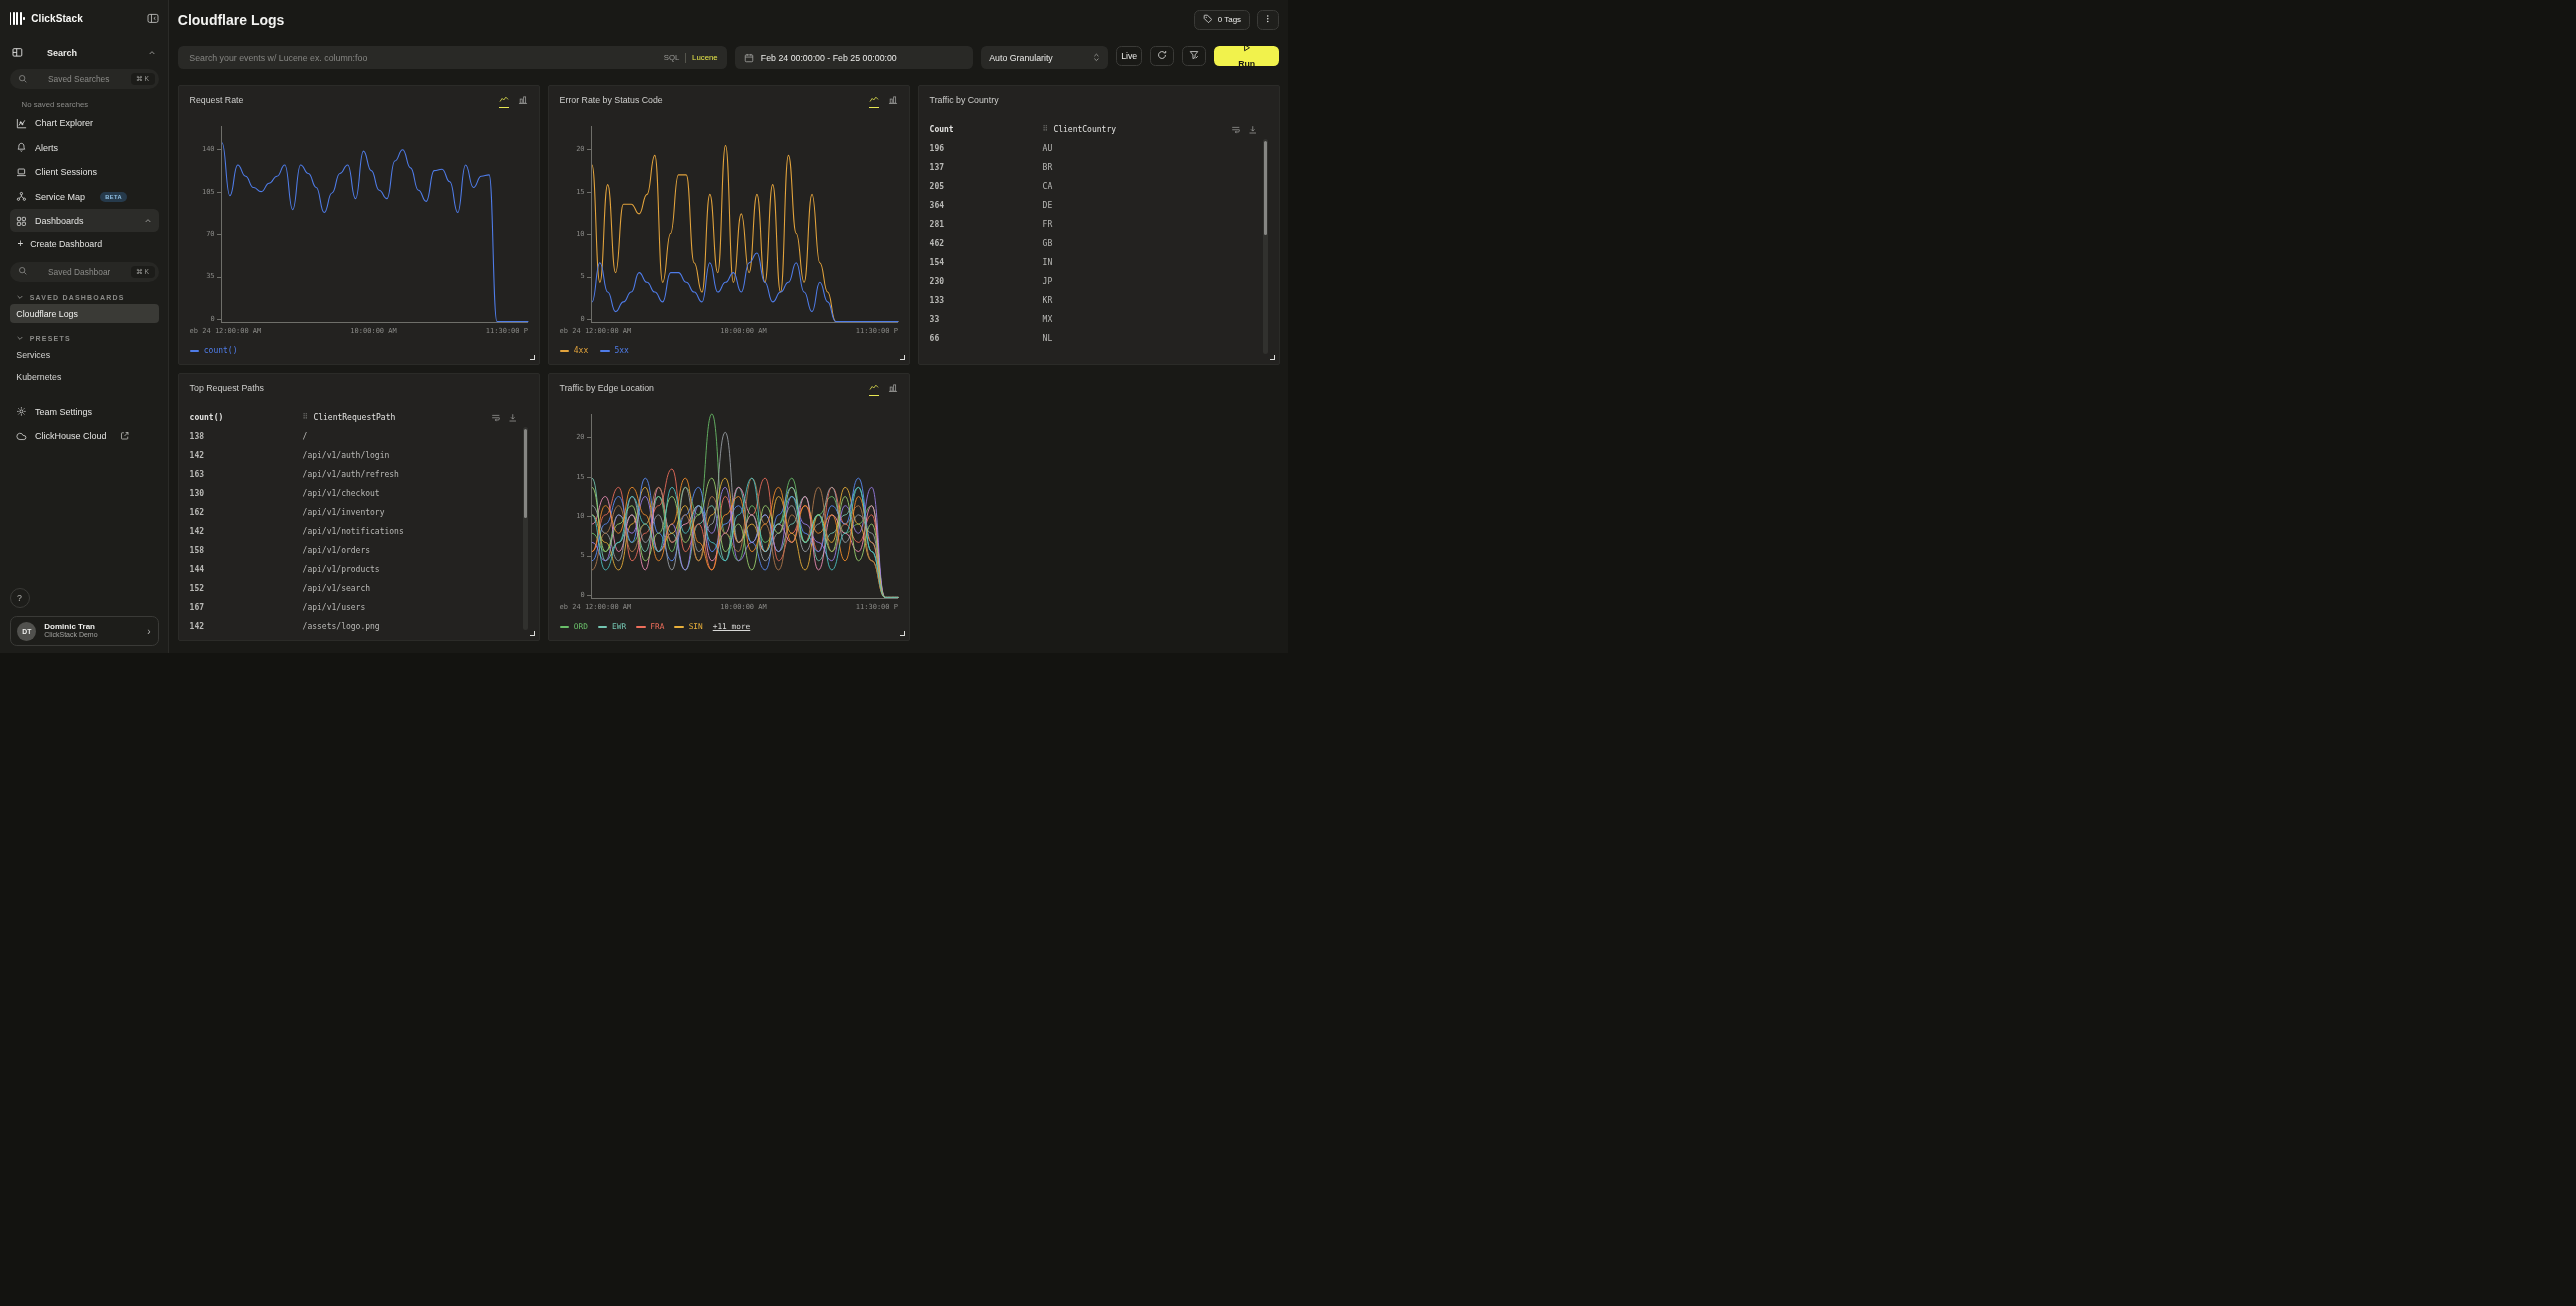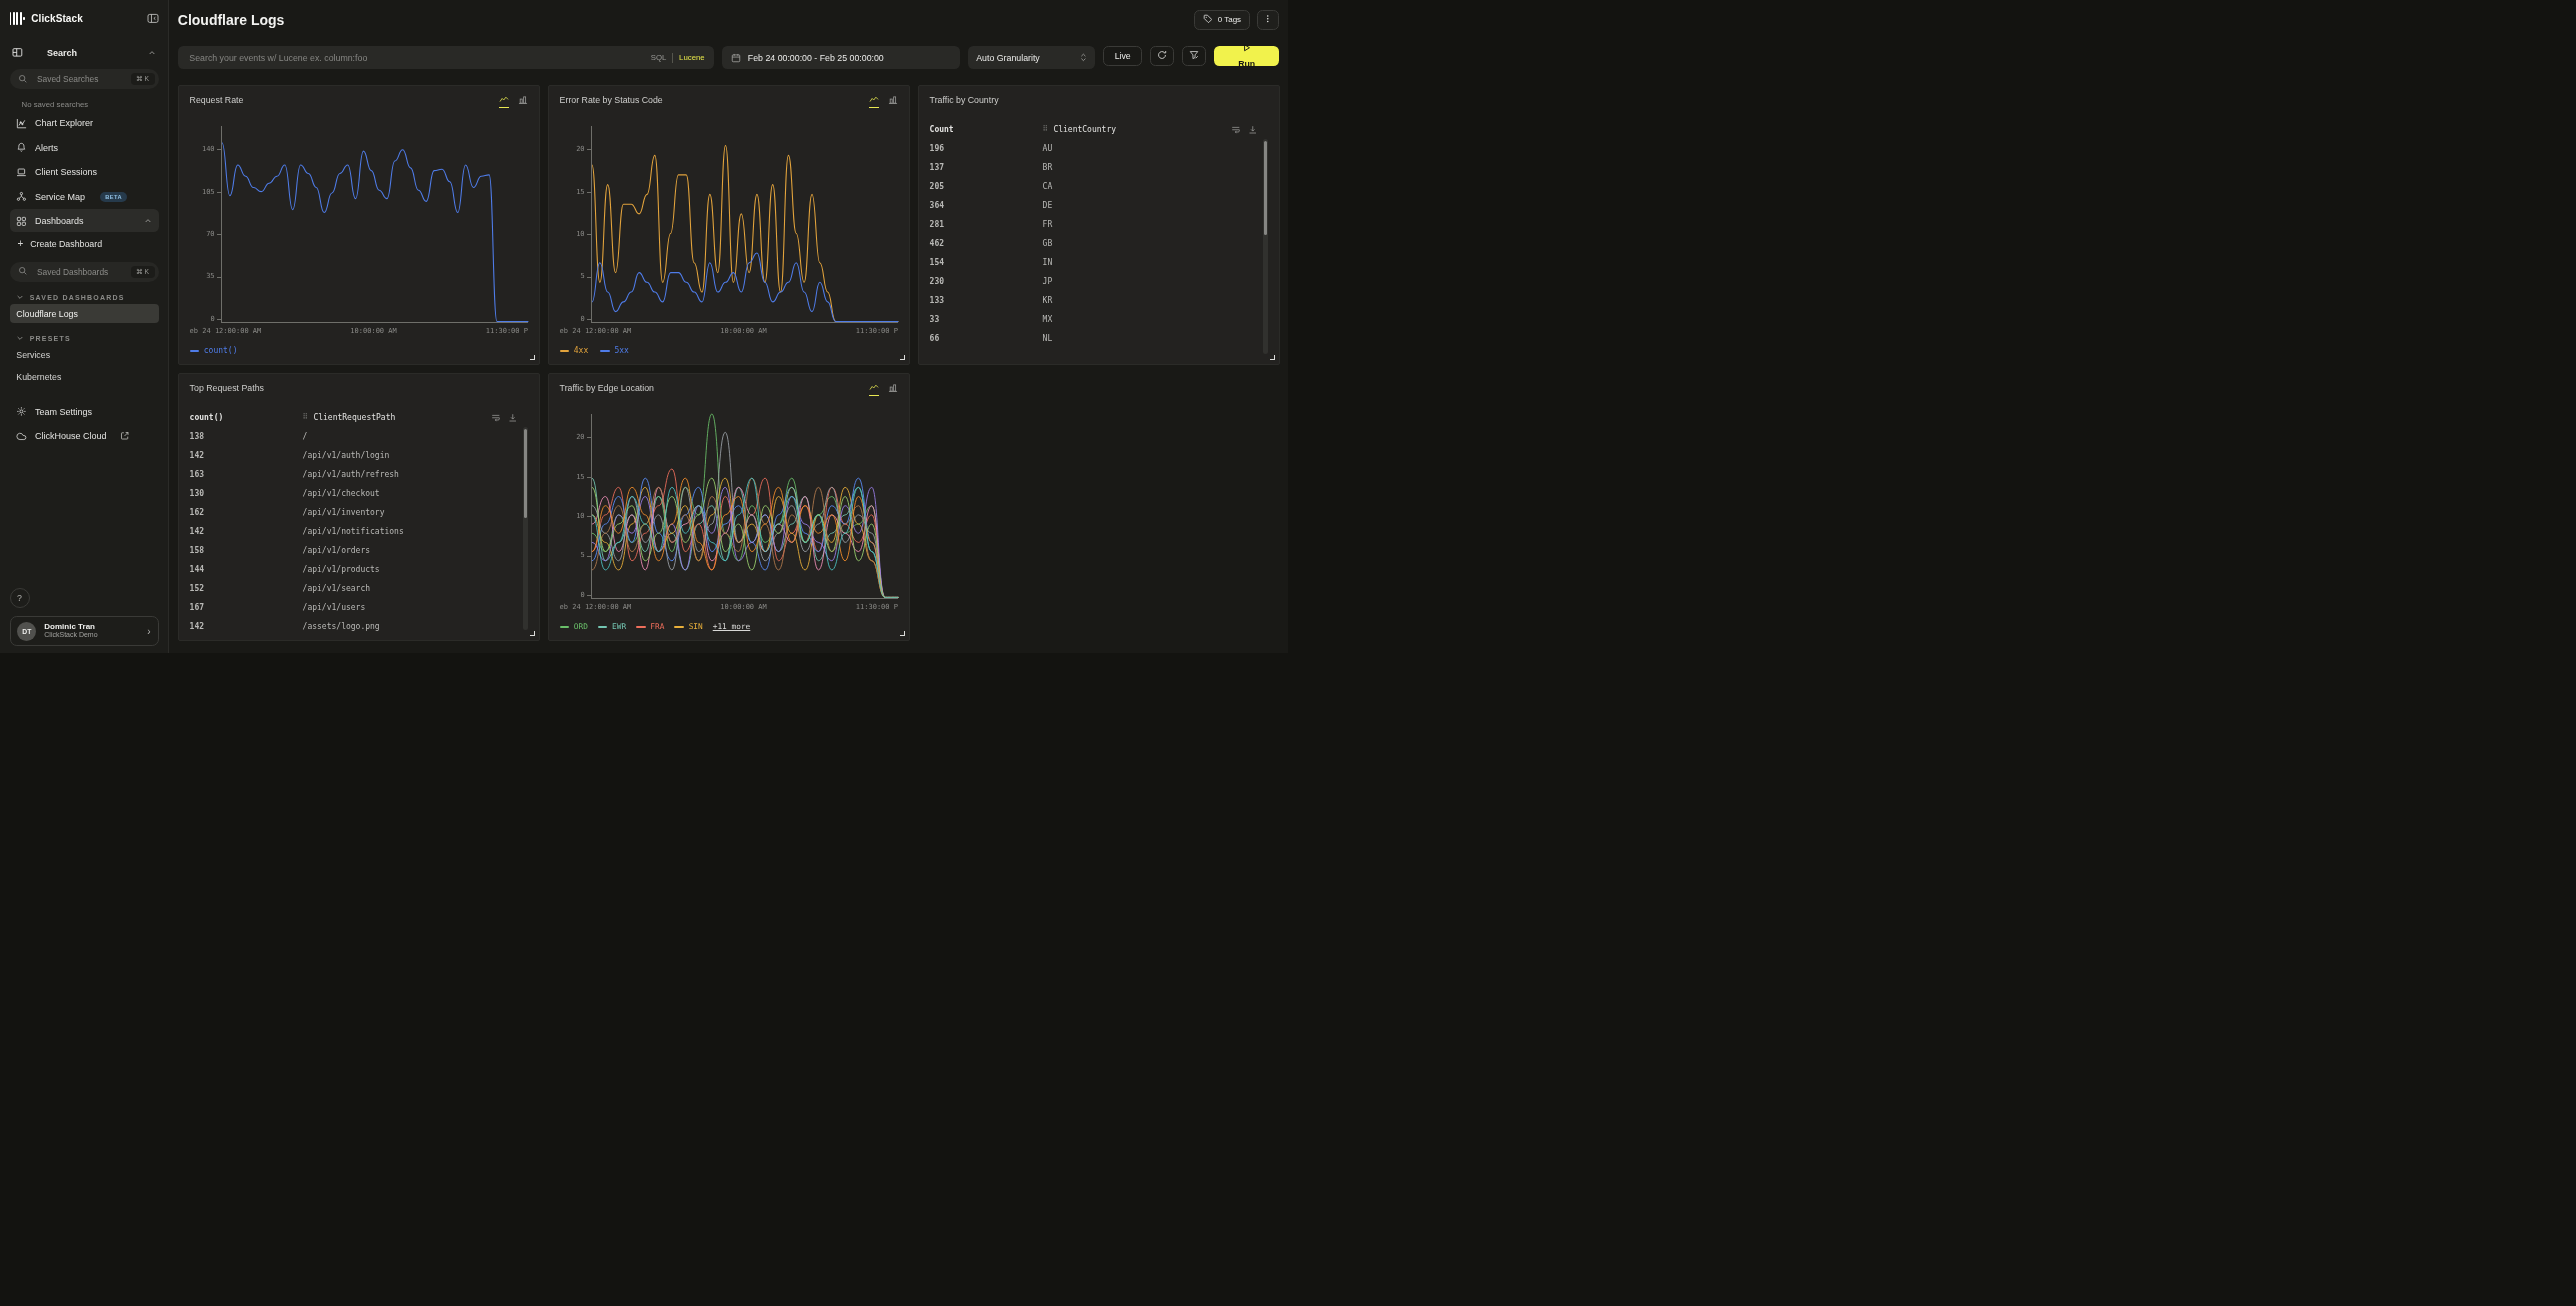--- a/index.html
+++ b/index.html
@@ -13,21 +13,21 @@
   .logo-row{display:flex;align-items:center;margin-top:9.5px;height:17.6px;}
   .logo-bars{display:flex;align-items:center;gap:1.7px;height:13.5px;}
   .logo-bars i{display:block;width:1.8px;height:13px;background:#fff;border-radius:0.7px;}
   .logo-bars i.dot{height:3.4px;align-self:center;}
   .logo-name{margin-left:6px;font-size:10px;font-weight:700;color:#fafaf8;letter-spacing:0.1px;}
   .collapse-btn{margin-left:auto;color:#c4c4c1;display:flex;cursor:pointer;}
   .sb-row{margin-top:20px;display:flex;align-items:center;gap:24px;color:#ececea;
           font-size:9px;font-weight:600;padding:0 2.7px;}
   .sb-row .chev{margin-left:auto;color:#9a9a97;display:flex;}
   .pill{margin-top:9.5px;height:20px;background:#272724;border-radius:10px;display:flex;
-        align-items:center;padding:0 4px 0 8px;gap:8px;color:#8b8b88;}
+        align-items:center;padding:0 4px 0 8px;gap:19px;color:#8b8b88;}
   .pill input{flex:1;min-width:0;background:transparent;border:none;outline:none;
         color:#d8d8d6;font-size:8.4px;font-family:"Liberation Sans",sans-serif;}
   .pill input::placeholder{color:#8b8b88;}
   .kbd{background:#1c1c19;border-radius:4px;padding:2px 5.4px;font-size:6.8px;color:#9b9b98;white-space:nowrap;}
   .sb-empty{margin:10.8px 0 2.7px 12px;font-size:7.8px;color:#8b8b88;}
   .sb-item{height:23px;display:flex;align-items:center;gap:8px;padding:0 6.8px;color:#e4e4e2;
            font-size:9px;border-radius:5.4px;margin-top:1.4px;cursor:pointer;}
   .sb-item .ic{display:flex;color:#d5d5d3;width:10.8px;justify-content:center;}
   .sb-item.active{background:#2c2c29;}
   .sb-item .chev{margin-left:auto;color:#9a9a97;display:flex;}
@@ -70,21 +70,21 @@
   .lang-toggle{display:flex;align-items:center;gap:6px;font-size:7.8px;}
   .lang-sql{color:#9a9a97;cursor:pointer;}
   .lang-div{width:0.7px;height:10px;background:#55554d;}
   .lang-lucene{color:#e6e64a;cursor:pointer;}
   .datebtn{width:238px;background:#292926;border-radius:5.4px;display:flex;align-items:center;
            padding:0 8.8px;gap:6.8px;font-size:8.8px;color:#ececea;cursor:pointer;}
   .datebtn .ic{color:#a3a3a0;display:flex;}
   .granbtn{width:127px;background:#292926;border-radius:5.4px;display:flex;align-items:center;
            justify-content:space-between;padding:0 8px;font-size:8.8px;color:#ececea;cursor:pointer;}
   .granbtn .ic{color:#9a9a97;display:flex;}
-  .livebtn{width:39px;font-size:8.8px;background:transparent;}
+  .livebtn{width:26px;font-size:8.8px;background:transparent;}
   .iconbtn{width:24px;background:transparent;color:#d9d9d7;}
   .runbtn{width:65px;background:#f1f24c;border:none;color:#161613;font-size:8.8px;font-weight:700;flex-direction:column;}
 
   
   .grid{display:grid;grid-template-columns:362px 362px 362px;grid-template-rows:280px 268px;
         gap:8px;margin:15.5px 8.8px 0;}
   .panel{position:relative;background:#232220;border:0.7px solid #2b2b28;border-radius:2px;
          padding:9.5px 10.8px 6.8px;overflow:hidden;display:flex;flex-direction:column;}
   .panel-head{display:flex;justify-content:space-between;align-items:flex-start;height:13.5px;flex:none;}
   .panel-title{font-size:8.8px;color:#cfcfcd;font-weight:500;}

